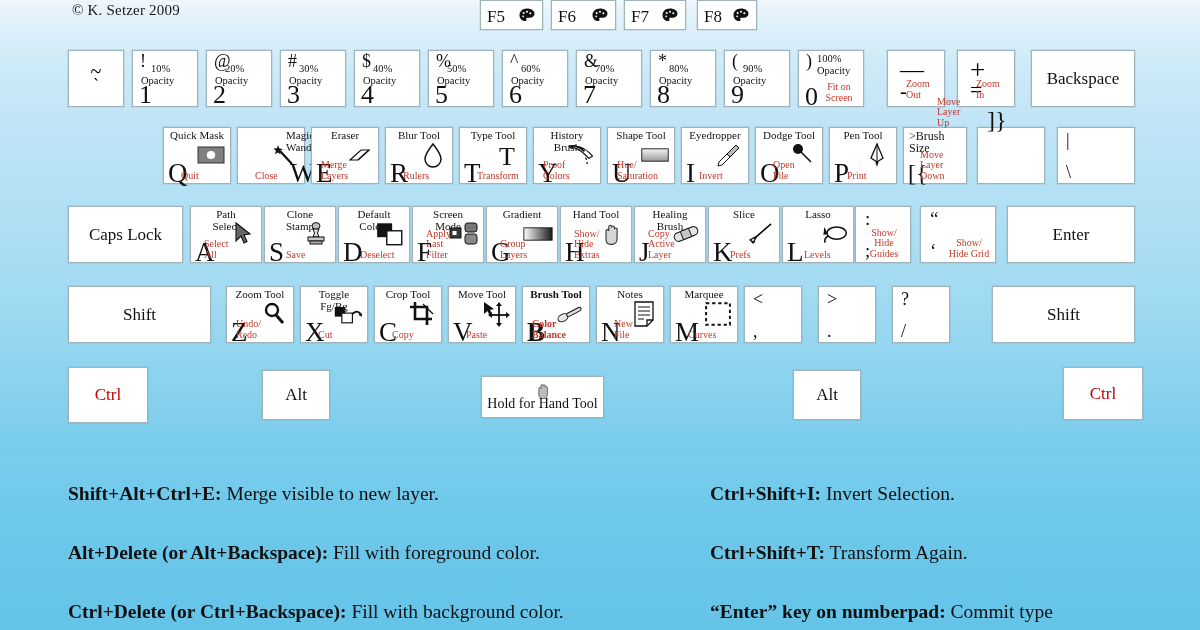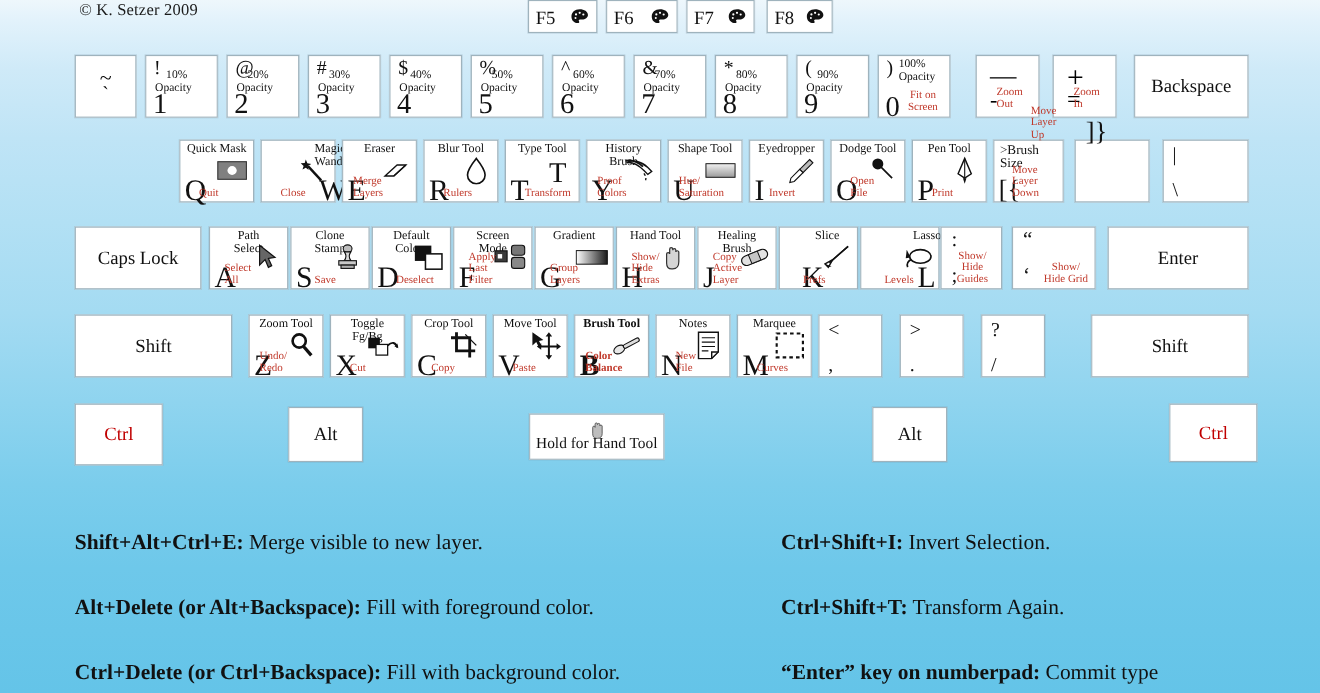--- a/index.html
+++ b/index.html
@@ -584,35 +584,35 @@
             <svg viewBox="0 0 34 18">
               <g transform="rotate(-22 17 9)">
                 <rect x="3" y="4" width="28" height="10" rx="5" fill="#e2e2e2" stroke="#111" stroke-width="1.2"></rect>
                 <rect x="12" y="4" width="10" height="10" fill="#c5c5c5" stroke="#111" stroke-width="1"></rect>
               </g>
             </svg>
           </div>
           <div class="red wide">Copy<br>Active<br>Layer</div>
         </div>
       </div>
-      <div class="key toolkey" style="left: 708px; top: 206px; width: 72px; height: 57px; padding-left: 16px;">
+      <div class="key toolkey" style="left: 708px; top: 206px; width: 72px; height: 57px;">
         <div class="body">
           <div class="tname">Slice</div>
           <div class="letter">K</div>
           <div class="ticon">
             <svg viewBox="0 0 30 24">
               <path d="M26 2 L12 14 L8 21 L5 18 L12 14" fill="#fff" stroke="#111" stroke-width="1.3"></path>
               <path d="M26 2 L9 17" stroke="#111" stroke-width="1.3"></path>
               <path d="M5 18 L11 20 L8 21 Z" fill="#111"></path>
             </svg>
           </div>
           <div class="red">Prefs</div>
         </div>
       </div>
-      <div class="key toolkey" style="left: 782px; top: 206px; width: 72px; height: 57px; padding-left: 47px;">
+      <div class="key toolkey" style="left: 782px; top: 206px; width: 72px; height: 57px;">
         <div class="body">
           <div class="tname">Lasso</div>
           <div class="letter">L</div>
           <div class="ticon">
             <svg viewBox="0 0 34 24">
               <ellipse cx="20" cy="11" rx="11" ry="7" fill="none" stroke="#111" stroke-width="1.7"></ellipse>
               <path d="M11 14 q-6 3 -4 8" stroke="#111" stroke-width="1.7" fill="none"></path>
               <path d="M6 4 l4 8 -5 1 z" fill="#111"></path>
             </svg>
           </div>

